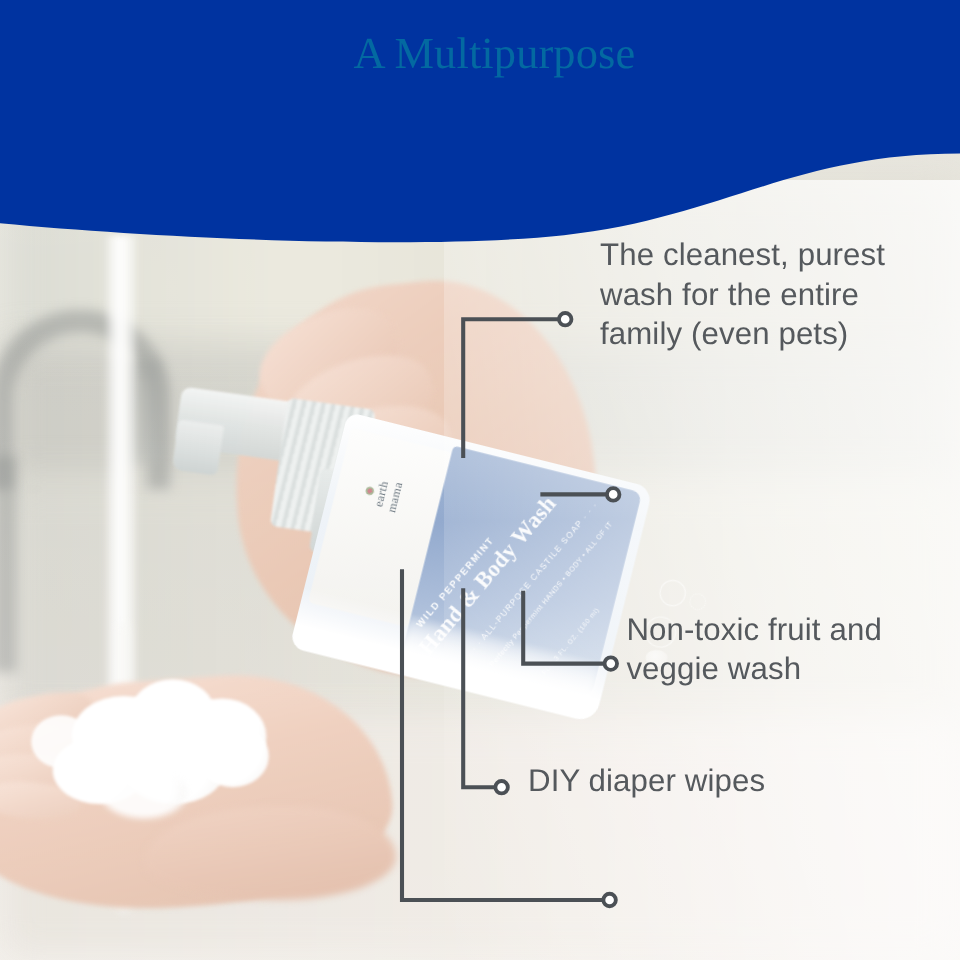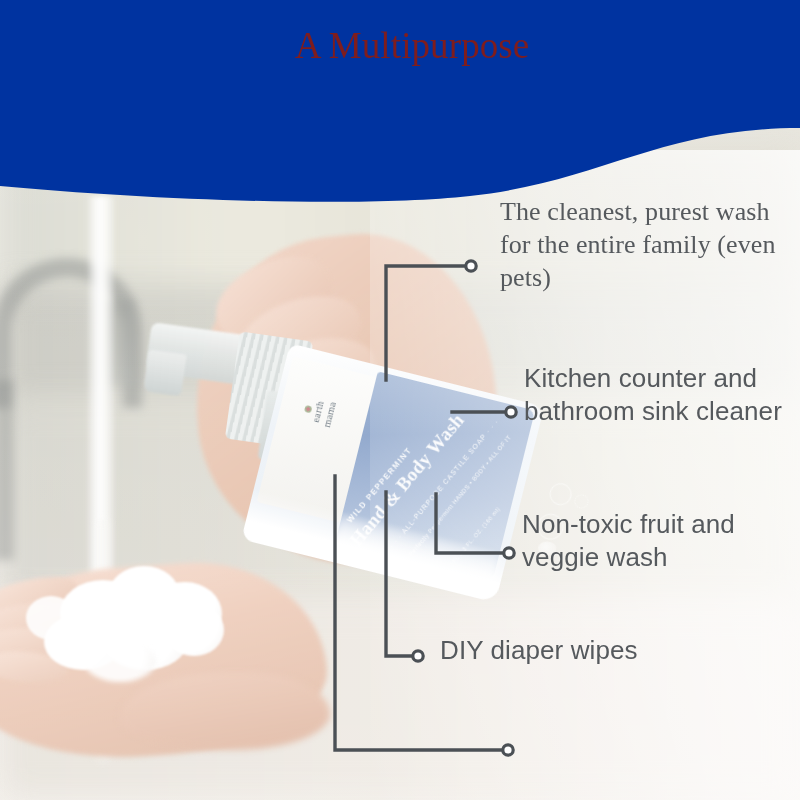--- a/index.html
+++ b/index.html
@@ -226,39 +226,39 @@
   .wall-wash {
     position:absolute; right:0; top:150px; width:430px; height:650px;
     background:linear-gradient(255deg,rgba(255,255,255,.80) 0%,rgba(255,255,255,.55) 42%,rgba(255,255,255,0) 100%);
     pointer-events:none;
   }
 
   
   .banner-svg { position:absolute; left:0; top:0; width:800px; height:210px; }
   .header-title {
     position:absolute; left:0; top:24px; width:800px;
-    text-align:center; color:#7f1d1d;
+    text-align:center; color:#0369a1;
     font-family:"Liberation Serif", serif;
     font-size:37px; line-height:1.20; font-weight:400;
     letter-spacing:.1px;
     padding-left:24px;
   }
   .header-title .l2 { display:block; }
 
   
   .leaders { position:absolute; left:0; top:0; width:800px; height:800px; }
   .callout {
     position:absolute;
     color:#55595d;
     font-size:26px;
     line-height:1.26;
     letter-spacing:.1px;
     font-family:"Liberation Sans", sans-serif;
   }
-  .c1 { left:500px; top:196px; width:290px;font-family:Liberation Serif, serif; }
+  .c1 { left:500px; top:196px; width:290px; }
   .c2 { left:524px; top:362px; width:266px; text-align:left; }
   .c3 { left:522px; top:508px; width:268px; }
   .c4 { left:440px; top:634px; width:350px; }
   .c5 { left:524px; top:696px; width:266px; }
 </style>
 </head>
 <body>
 
 <div id="stage">
 
@@ -345,21 +345,20 @@
     <g fill="#ffffff" stroke="#4B5055" stroke-width="3.2">
       <circle cx="471" cy="266" r="5.2"></circle>
       <circle cx="511" cy="412" r="5.2"></circle>
       <circle cx="509" cy="553" r="5.2"></circle>
       <circle cx="418" cy="656" r="5.2"></circle>
       <circle cx="508" cy="750" r="5.2"></circle>
     </g>
   </svg>
 
   <div class="callout c1">The cleanest, purest wash for the entire family (even pets)</div>
-  <div class="callout c2">Kitchen counter and bathroom sink cleaner</div>
   <div class="callout c3">Non-toxic fruit and veggie wash</div>
   <div class="callout c4">DIY diaper wipes</div>
 
   <svg class="banner-svg" viewBox="0 0 800 210" preserveAspectRatio="none" xmlns="http://www.w3.org/2000/svg">
     <path d="M0,0 L800,0 L800,128 C660,128 600,182 470,196 C360,208 150,200 0,186 Z" fill="#0033A0"></path>
   </svg>
 
   <div class="header-title">
     <span>A Multipurpose</span>
   </div>

